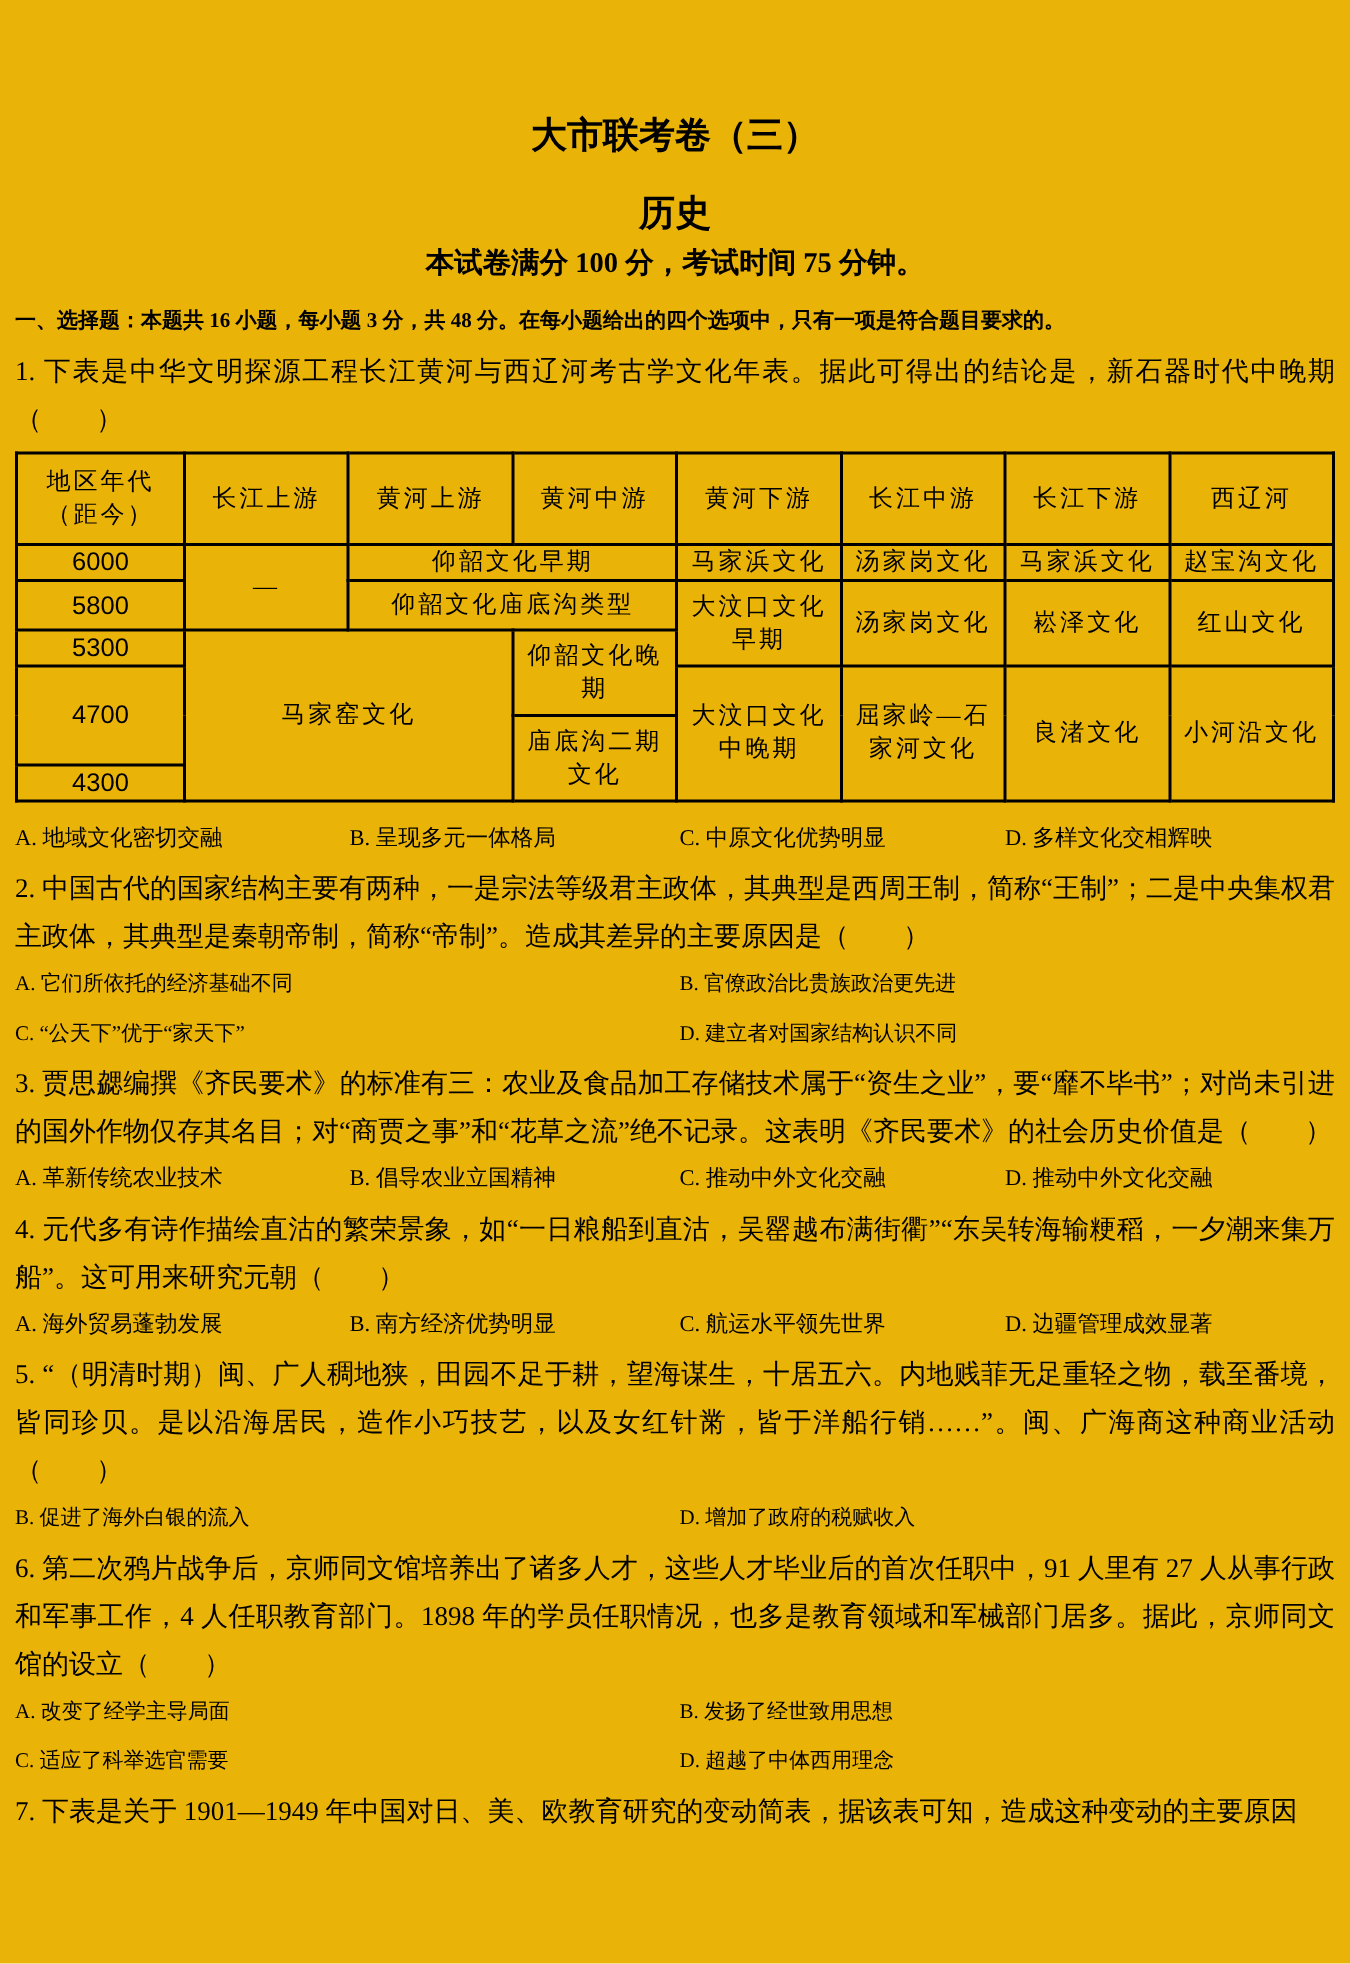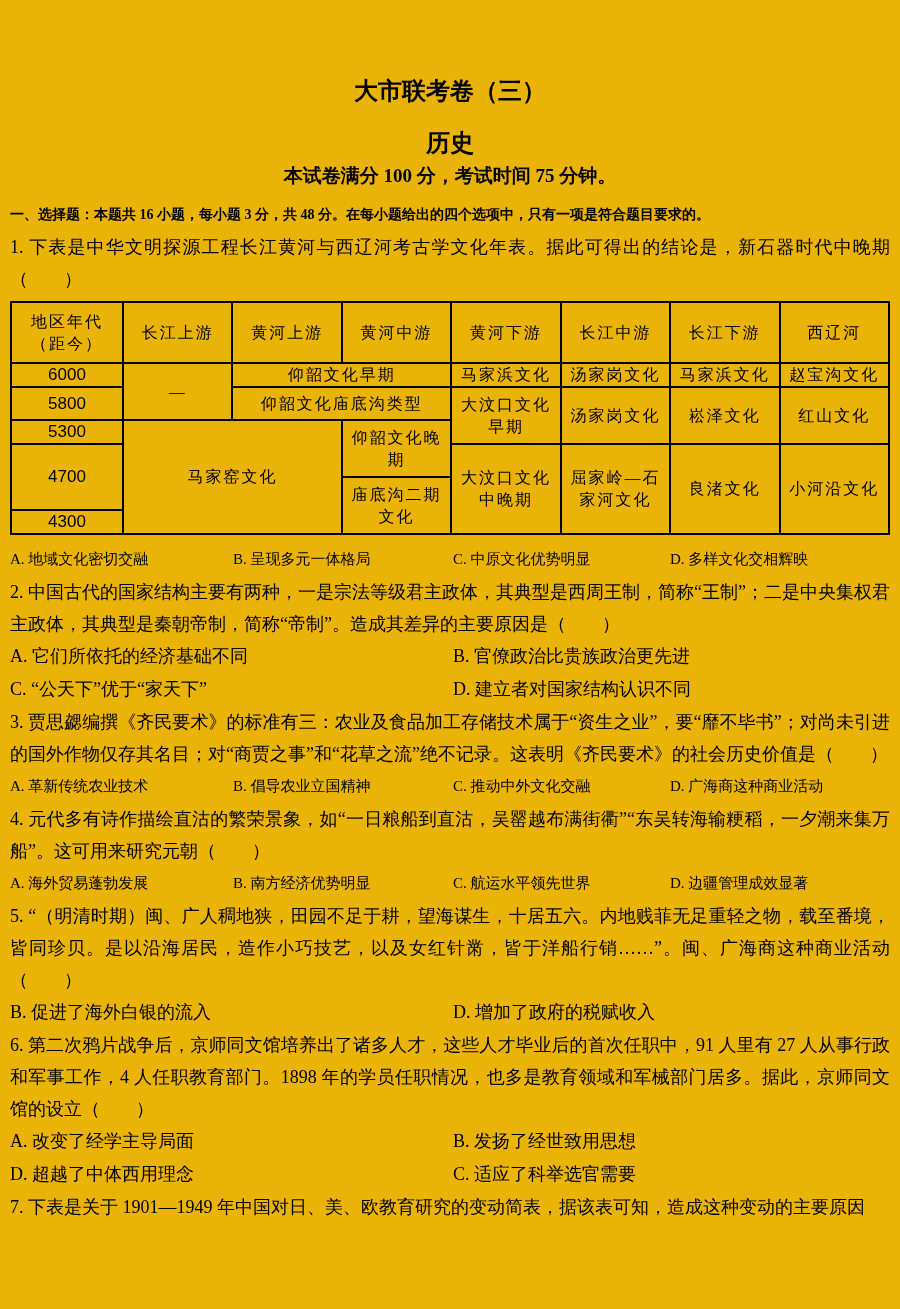--- a/index.html
+++ b/index.html
@@ -50,21 +50,21 @@
   }
   .opts-4 {
     display: grid;
     grid-template-columns: 223px 220px 217px auto;
     font-size: 15px;
     line-height: 33px;
   }
   .opts-2 {
     display: grid;
     grid-template-columns: 443px auto;
-    font-size: 18px;
+    font-size: 14px;
     line-height: 33px;
   }
   .opt { white-space: nowrap; overflow: hidden; }
   table.culture {
     border-collapse: collapse;
     table-layout: fixed;
     width: 880px;
     margin: 6px 0 8px;
   }
   .culture col.c0 { width: 112px; }
@@ -177,40 +177,40 @@
     <span class="opt">B. 官僚政治比贵族政治更先进</span>
     <span class="opt">C. “公天下”优于“家天下”</span>
     <span class="opt">D. 建立者对国家结构认识不同</span>
   </div>
 
   <p class="stem">3. 贾思勰编撰《齐民要术》的标准有三：农业及食品加工存储技术属于“资生之业”，要“靡不毕书”；对尚未引进的国外作物仅存其名目；对“商贾之事”和“花草之流”绝不记录。这表明《齐民要术》的社会历史价值是（　　）</p>
   <div class="opts-4">
     <span class="opt">A. 革新传统农业技术</span>
     <span class="opt">B. 倡导农业立国精神</span>
     <span class="opt">C. 推动中外文化交融</span>
-    <span class="opt">D. 广海商这种商业活动</span>
+    <span class="opt">D. 推动中外文化交融</span>
   </div>
 
   <p class="stem">4. 元代多有诗作描绘直沽的繁荣景象，如“一日粮船到直沽，吴罂越布满街衢”“东吴转海输粳稻，一夕潮来集万船”。这可用来研究元朝（　　）</p>
   <div class="opts-4">
     <span class="opt">A. 海外贸易蓬勃发展</span>
     <span class="opt">B. 南方经济优势明显</span>
     <span class="opt">C. 航运水平领先世界</span>
     <span class="opt">D. 边疆管理成效显著</span>
   </div>
 
   <p class="stem">5. “（明清时期）闽、广人稠地狭，田园不足于耕，望海谋生，十居五六。内地贱菲无足重轻之物，载至番境，皆同珍贝。是以沿海居民，造作小巧技艺，以及女红针黹，皆于洋船行销……”。闽、广海商这种商业活动（　　）</p>
   <div class="opts-2">
     <span class="opt">B. 促进了海外白银的流入</span>
     <span class="opt">D. 增加了政府的税赋收入</span>
   </div>
 
   <p class="stem">6. 第二次鸦片战争后，京师同文馆培养出了诸多人才，这些人才毕业后的首次任职中，91 人里有 27 人从事行政和军事工作，4 人任职教育部门。1898 年的学员任职情况，也多是教育领域和军械部门居多。据此，京师同文馆的设立（　　）</p>
   <div class="opts-2">
     <span class="opt">A. 改变了经学主导局面</span>
     <span class="opt">B. 发扬了经世致用思想</span>
+    <span class="opt">C. 适应了科举选官需要</span>
     <span class="opt">D. 超越了中体西用理念</span>
-    <span class="opt">C. 适应了科举选官需要</span>
   </div>
 
   <p class="stem">7. 下表是关于 1901—1949 年中国对日、美、欧教育研究的变动简表，据该表可知，造成这种变动的主要原因</p>
 
 </div>
 
 </body></html>

